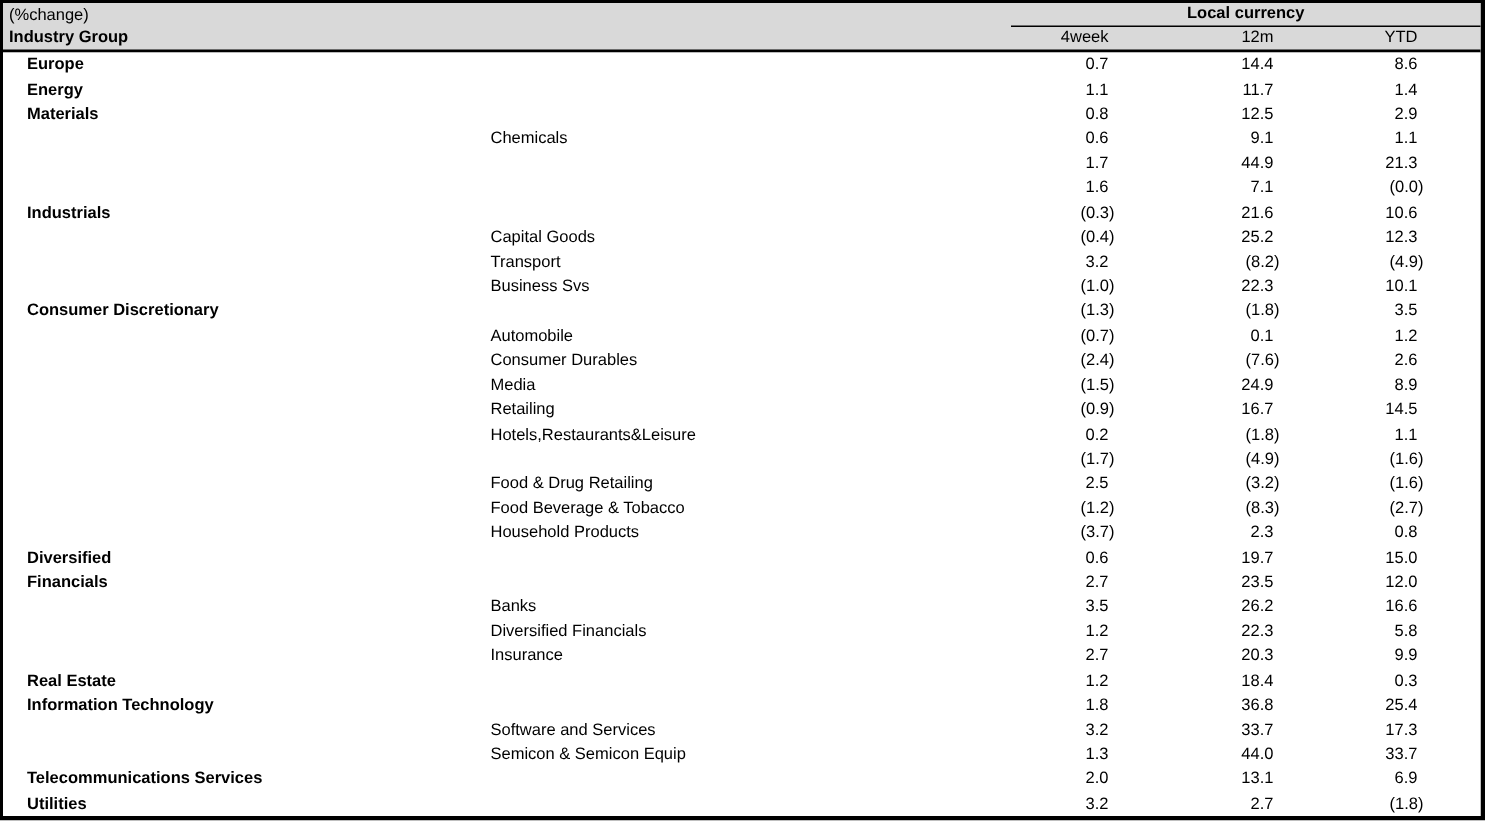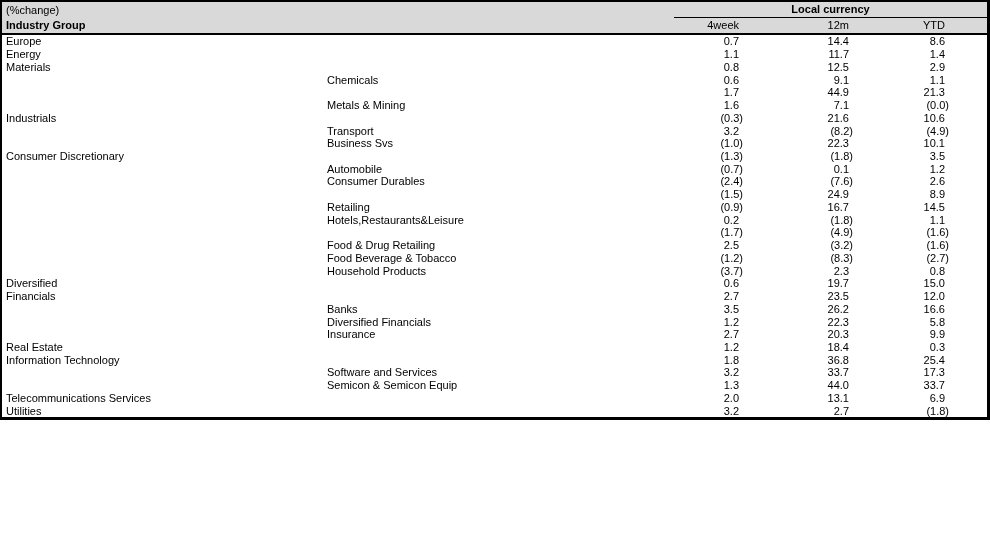--- a/index.html
+++ b/index.html
@@ -4,21 +4,21 @@
 <style>
   * { margin: 0; padding: 0; box-sizing: border-box; }
   html, body { background: #ffffff; }
   body {
     font-family: "Liberation Sans", "DejaVu Sans", sans-serif;
     color: #000000;
     -webkit-font-smoothing: antialiased;
   }
   .table-wrap {
     width: 990px;
-    height: 420px;
+    height: 547px;
     border: 2px solid #000;
     border-right-width: 3px;
     border-bottom-width: 3px;
     display: flex;
     flex-direction: column;
     background: #ffffff;
   }
   
   .header {
     background: #d9d9d9;
@@ -62,21 +62,21 @@
     background: #ffffff;
   }
   .row {
     flex: 1;
     display: grid;
     grid-template-columns: 325px 347px 70px 110px 96px 1fr;
     align-items: center;
   }
   .cell { white-space: nowrap; overflow: visible; }
   .name { font-size: 11px; }
-  .name-sector { grid-column: 1 / 3; padding-left: 4px; font-weight: normal; }
+  .name-sector { grid-column: 1 / 3; padding-left: 16px; font-weight: bold; }
   .name-sub    { grid-column: 2 / 3; font-weight: normal; }
   .val {
     font-size: 11px;
     text-align: right;
     padding-right: 5px;
   }
   .c0 { grid-column: 3; }
   .c1 { grid-column: 4; }
   .c2 { grid-column: 5; }
   .row.sector .val { font-weight: normal; }
@@ -125,32 +125,37 @@
         <div class="cell val c0">0.6</div>
         <div class="cell val c1">9.1</div>
         <div class="cell val c2">1.1</div>
       </div>
       <div class="row">
         <div class="cell val c0">1.7</div>
         <div class="cell val c1">44.9</div>
         <div class="cell val c2">21.3</div>
       </div>
       <div class="row">
-        <div class="cell name name-sub">Metals &amp; Mining</div>
         <div class="cell val c0">1.6</div>
         <div class="cell val c1">7.1</div>
         <div class="cell val c2 paren">(0.0)</div>
       </div>
       <div class="row sector">
         <div class="cell name name-sector">Industrials</div>
         <div class="cell val c0 paren">(0.3)</div>
         <div class="cell val c1">21.6</div>
         <div class="cell val c2">10.6</div>
       </div>
       <div class="row">
+        <div class="cell name name-sub">Capital Goods</div>
+        <div class="cell val c0 paren">(0.4)</div>
+        <div class="cell val c1">25.2</div>
+        <div class="cell val c2">12.3</div>
+      </div>
+      <div class="row">
         <div class="cell name name-sub">Transport</div>
         <div class="cell val c0">3.2</div>
         <div class="cell val c1 paren">(8.2)</div>
         <div class="cell val c2 paren">(4.9)</div>
       </div>
       <div class="row">
         <div class="cell name name-sub">Business Svs</div>
         <div class="cell val c0 paren">(1.0)</div>
         <div class="cell val c1">22.3</div>
         <div class="cell val c2">10.1</div>
@@ -167,20 +172,21 @@
         <div class="cell val c1">0.1</div>
         <div class="cell val c2">1.2</div>
       </div>
       <div class="row">
         <div class="cell name name-sub">Consumer Durables</div>
         <div class="cell val c0 paren">(2.4)</div>
         <div class="cell val c1 paren">(7.6)</div>
         <div class="cell val c2">2.6</div>
       </div>
       <div class="row">
+        <div class="cell name name-sub">Media</div>
         <div class="cell val c0 paren">(1.5)</div>
         <div class="cell val c1">24.9</div>
         <div class="cell val c2">8.9</div>
       </div>
       <div class="row">
         <div class="cell name name-sub">Retailing</div>
         <div class="cell val c0 paren">(0.9)</div>
         <div class="cell val c1">16.7</div>
         <div class="cell val c2">14.5</div>
       </div>

